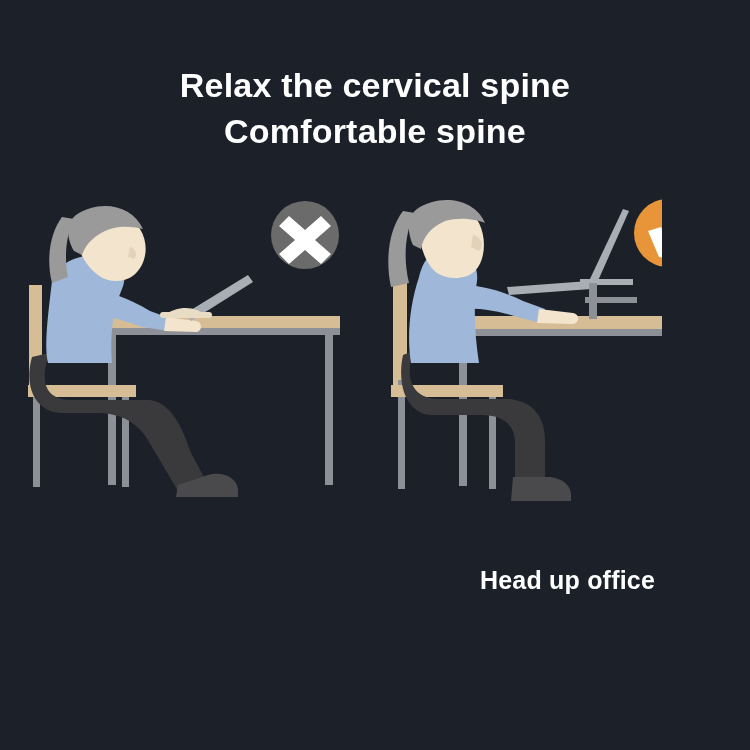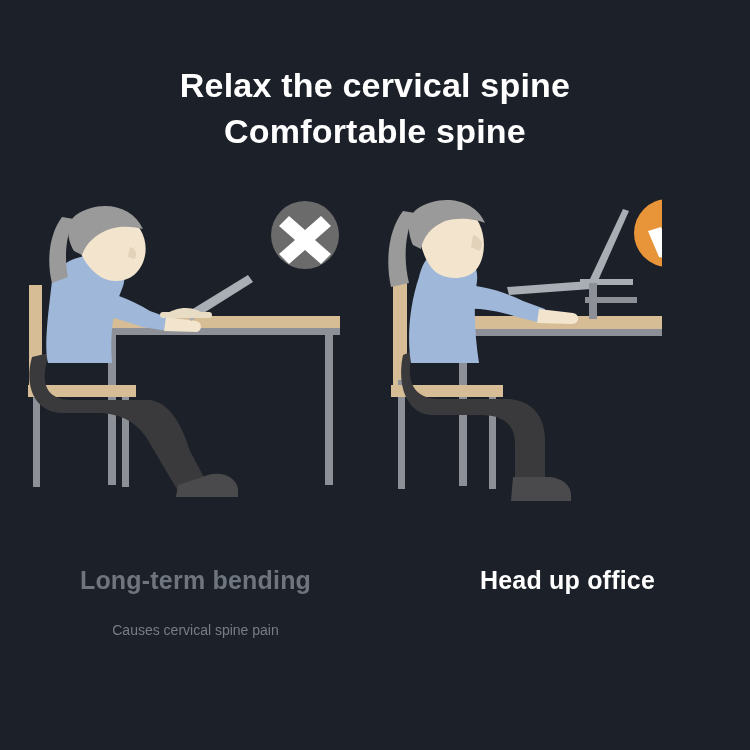--- a/index.html
+++ b/index.html
@@ -227,22 +227,18 @@
           <path d="M132 102 L214 96 L216 104 L134 110 Z" fill="#a9aeb4"></path>
           <rect x="214" y="98" width="8" height="36" fill="#8d9096"></rect>
           <rect x="210" y="112" width="52" height="6" fill="#8d9096"></rect>
         </g>
 
       </svg>
     </div>
 
   </div>
 
-  <div class="caption-block caption-left muted">
-    <span class="caption-title">Long-term bending</span>
-    <span class="caption-sub">Causes cervical spine pain</span>
-  </div>
 
   <div class="caption-block caption-right bright">
     <span class="caption-title">Head up office</span>
   </div>
 
 </div>
 
 </body></html>

